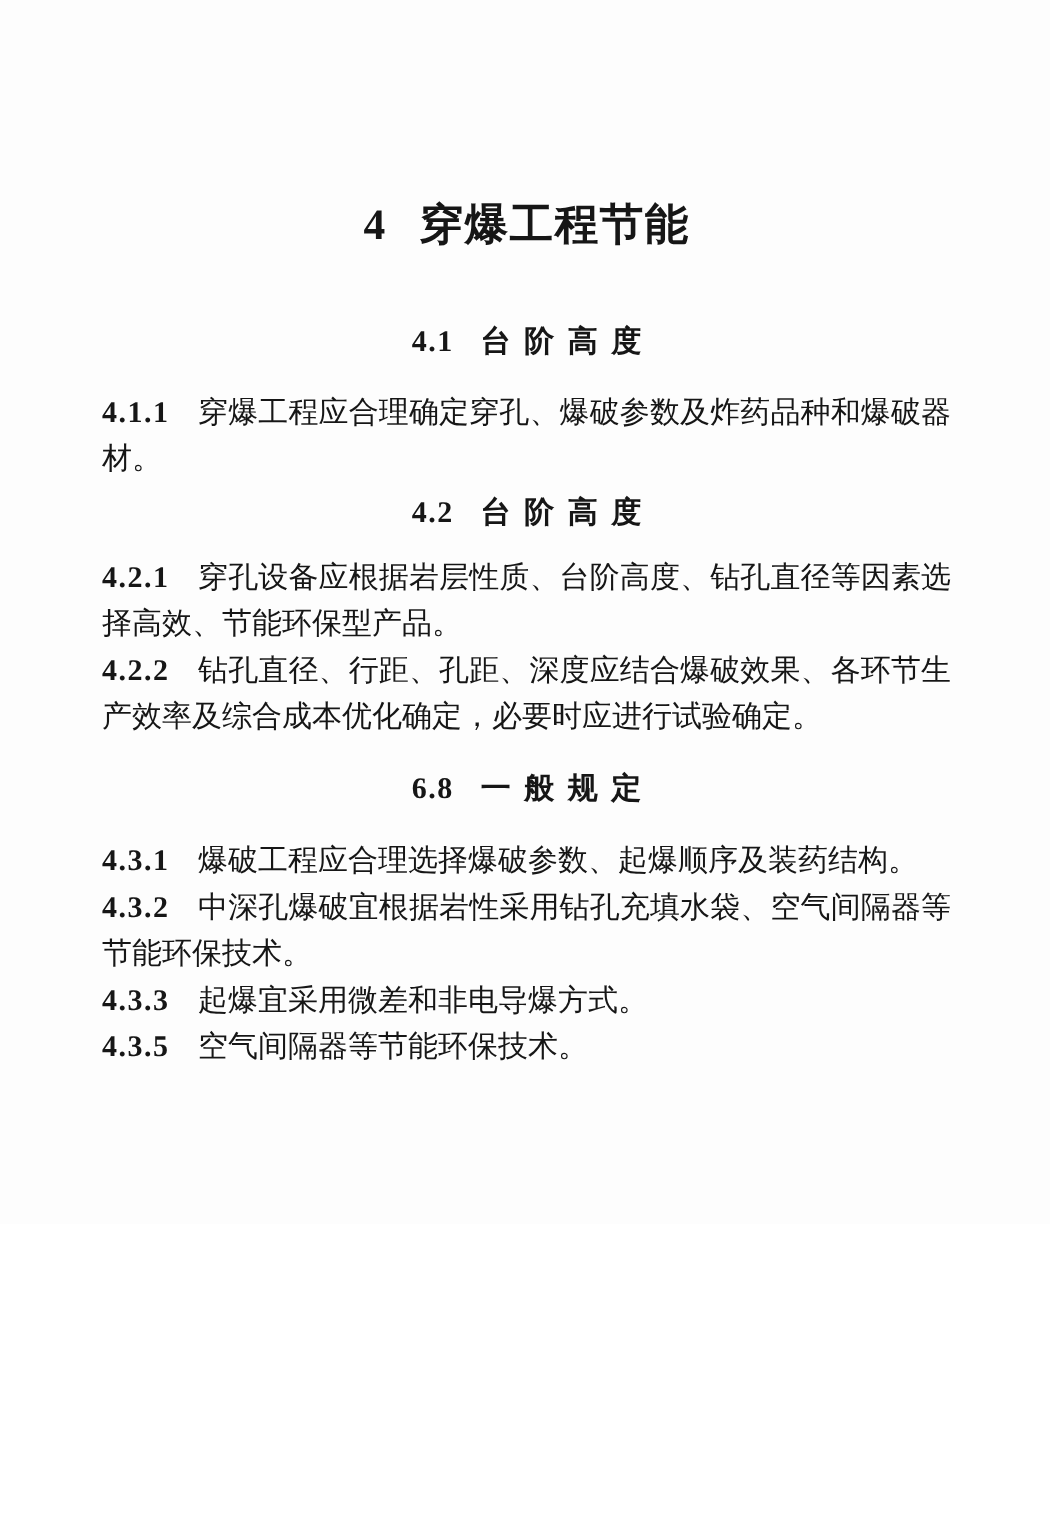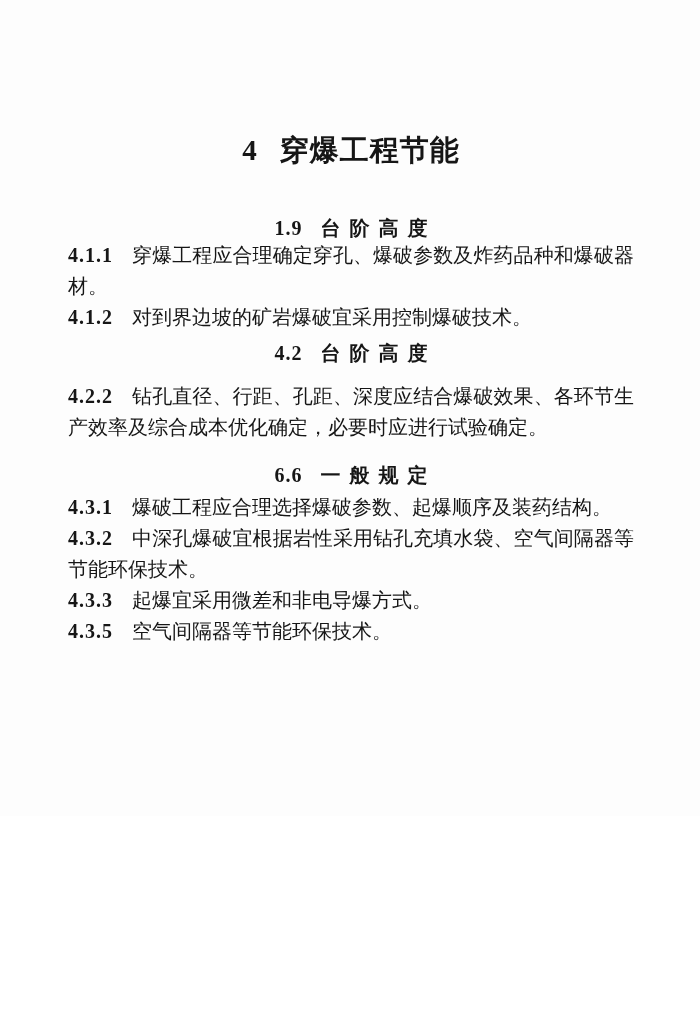--- a/index.html
+++ b/index.html
@@ -34,23 +34,23 @@
     font-size: 20px;
     font-weight: bold;
     line-height: 24px;
   }
   .sec-num { margin-right: 18px; letter-spacing: 1px; }
   .sec-name { letter-spacing: 9px; margin-right: -9px; }
   .sec-41 { margin-top: 48px; }
   .sec-42 { margin-top: 8px; }
   .sec-43 { margin-top: 20px; }
   .clauses { margin: 0; }
-  .clauses-41 { }
+  .clauses-41 { margin-top: 20px; }
   .clauses-42 { margin-top: 16px; }
-  .clauses-43 { margin-top: 5px; }
+  .clauses-43 { margin-top: 21px; }
   .clause {
     margin: 0;
     font-size: 20px;
     line-height: 31px;
     text-align: justify;
   }
   .cnum {
     font-weight: bold;
     letter-spacing: 1px;
     margin-right: 19px;
@@ -70,42 +70,42 @@
 <body>
 
 <div class="page">
   <div class="content">
 
     <h1 class="chapter-title">
       <span class="ch-num">4</span><span class="ch-name">穿爆工程节能</span>
     </h1>
 
     <h2 class="sec sec-41">
-      <span class="sec-num">1.9</span><span class="sec-name">台阶高度</span>
+      <span class="sec-num">4.1</span><span class="sec-name">台阶高度</span>
     </h2>
     <div class="clauses clauses-41">
       <p class="clause">
         <span class="cnum">4.1.1</span><span>穿爆工程应合理确定穿孔、爆破参数及炸药品种和爆破器材。</span>
-      </p>
-      <p class="clause">
-        <span class="cnum">4.1.2</span><span>对到界边坡的矿岩爆破宜采用控制爆破技术。</span>
       </p>
     </div>
 
     <h2 class="sec sec-42">
       <span class="sec-num">4.2</span><span class="sec-name">台阶高度</span>
     </h2>
     <div class="clauses clauses-42">
       <p class="clause">
+        <span class="cnum">4.2.1</span><span>穿孔设备应根据岩层性质、台阶高度、钻孔直径等因素选择高效、节能环保型产品。</span>
+      </p>
+      <p class="clause">
         <span class="cnum">4.2.2</span><span>钻孔直径、行距、孔距、深度应结合爆破效果、各环节生产效率及综合成本优化确定，必要时应进行试验确定。</span>
       </p>
     </div>
 
     <h2 class="sec sec-43">
-      <span class="sec-num">6.6</span><span class="sec-name">一般规定</span>
+      <span class="sec-num">6.8</span><span class="sec-name">一般规定</span>
     </h2>
     <div class="clauses clauses-43">
       <p class="clause">
         <span class="cnum">4.3.1</span><span>爆破工程应合理选择爆破参数、起爆顺序及装药结构。</span>
       </p>
       <p class="clause">
         <span class="cnum">4.3.2</span><span>中深孔爆破宜根据岩性采用钻孔充填水袋、空气间隔器等节能环保技术。</span>
       </p>
       <p class="clause">
         <span class="cnum">4.3.3</span><span>起爆宜采用微差和非电导爆方式。</span>

